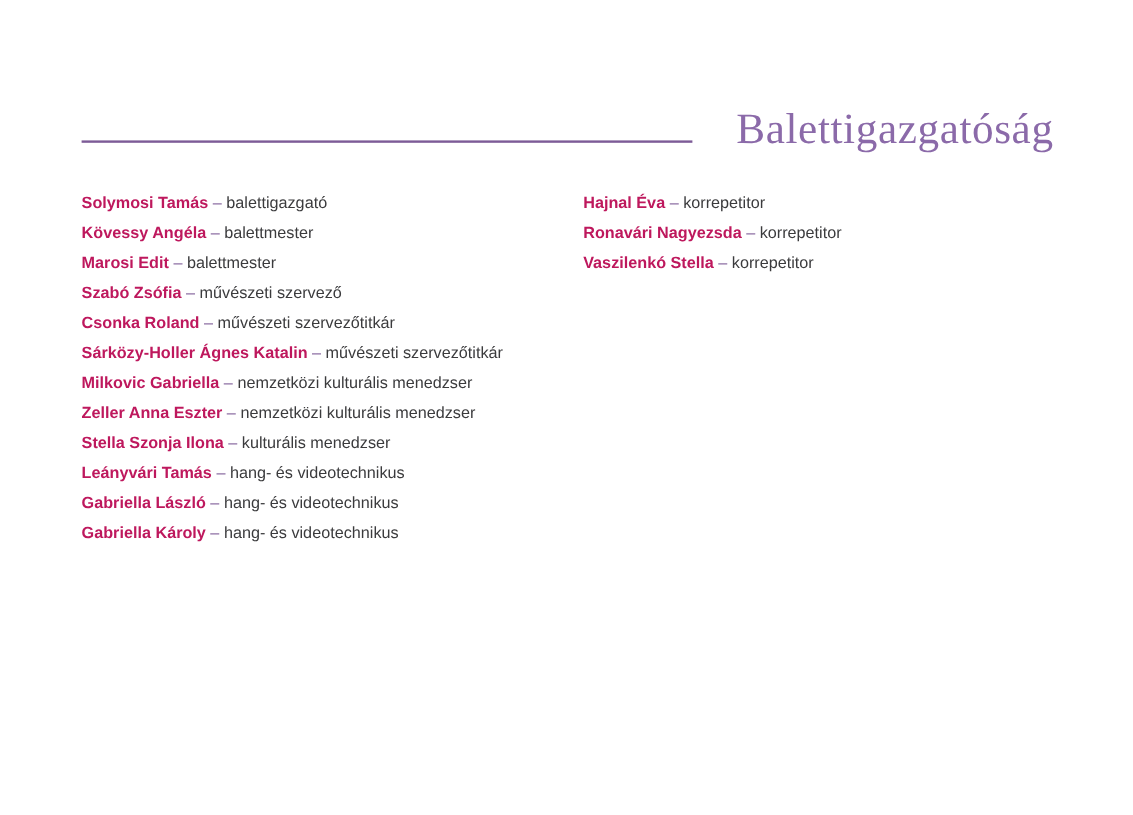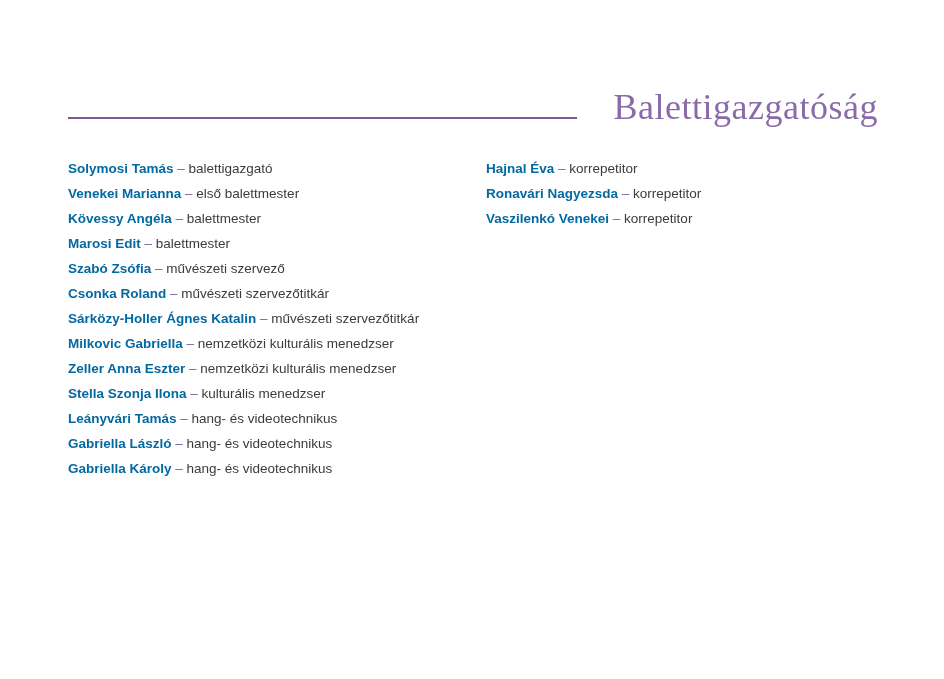--- a/index.html
+++ b/index.html
@@ -44,21 +44,21 @@
   .column-left { left: 68px; width: 410px; }
   .column-right { left: 486px; width: 410px; }
 
   .entry {
     height: 25px;
     line-height: 25px;
     white-space: nowrap;
     font-size: 13.5px;
   }
   .entry .name {
-    color: #0369a1;
+    color: #be185d;
     font-weight: 700;
   }
   .entry .dash {
     color: #7d5b97;
     font-weight: 400;
   }
   .entry .role {
     color: #3b3b3d;
     font-weight: 400;
   }
@@ -87,37 +87,36 @@
 <body>
 
 <div class="page">
 
   <div class="header-rule"></div>
 
   <h1 class="page-title">Balettigazgatóság</h1>
 
   <div class="column column-left">
       <div class="entry"><span class="name">Solymosi Tamás</span><span class="dash"> – </span><span class="role">balettigazgató</span></div>
-      <div class="entry"><span class="name">Venekei Marianna</span><span class="dash"> – </span><span class="role">első balettmester</span></div>
       <div class="entry"><span class="name">Kövessy Angéla</span><span class="dash"> – </span><span class="role">balettmester</span></div>
       <div class="entry"><span class="name">Marosi Edit</span><span class="dash"> – </span><span class="role">balettmester</span></div>
       <div class="entry"><span class="name">Szabó Zsófia</span><span class="dash"> – </span><span class="role">művészeti szervező</span></div>
       <div class="entry"><span class="name">Csonka Roland</span><span class="dash"> – </span><span class="role">művészeti szervezőtitkár</span></div>
       <div class="entry"><span class="name">Sárközy-Holler Ágnes Katalin</span><span class="dash"> – </span><span class="role">művészeti szervezőtitkár</span></div>
       <div class="entry"><span class="name">Milkovic Gabriella</span><span class="dash"> – </span><span class="role">nemzetközi kulturális menedzser</span></div>
       <div class="entry"><span class="name">Zeller Anna Eszter</span><span class="dash"> – </span><span class="role">nemzetközi kulturális menedzser</span></div>
       <div class="entry"><span class="name">Stella Szonja Ilona</span><span class="dash"> – </span><span class="role">kulturális menedzser</span></div>
       <div class="entry"><span class="name">Leányvári Tamás</span><span class="dash"> – </span><span class="role">hang- és videotechnikus</span></div>
       <div class="entry"><span class="name">Gabriella László</span><span class="dash"> – </span><span class="role">hang- és videotechnikus</span></div>
       <div class="entry"><span class="name">Gabriella Károly</span><span class="dash"> – </span><span class="role">hang- és videotechnikus</span></div>
     </div>
 
   <div class="column column-right">
       <div class="entry"><span class="name">Hajnal Éva</span><span class="dash"> – </span><span class="role">korrepetitor</span></div>
       <div class="entry"><span class="name">Ronavári Nagyezsda</span><span class="dash"> – </span><span class="role">korrepetitor</span></div>
-      <div class="entry"><span class="name">Vaszilenkó Venekei</span><span class="dash"> – </span><span class="role">korrepetitor</span></div>
+      <div class="entry"><span class="name">Vaszilenkó Stella</span><span class="dash"> – </span><span class="role">korrepetitor</span></div>
     </div>
 
   <div class="footer">
     <span class="page-number">425</span><span class="section-name">Balettigazgatóság</span>
   </div>
 
 </div>
 
 </body></html>

